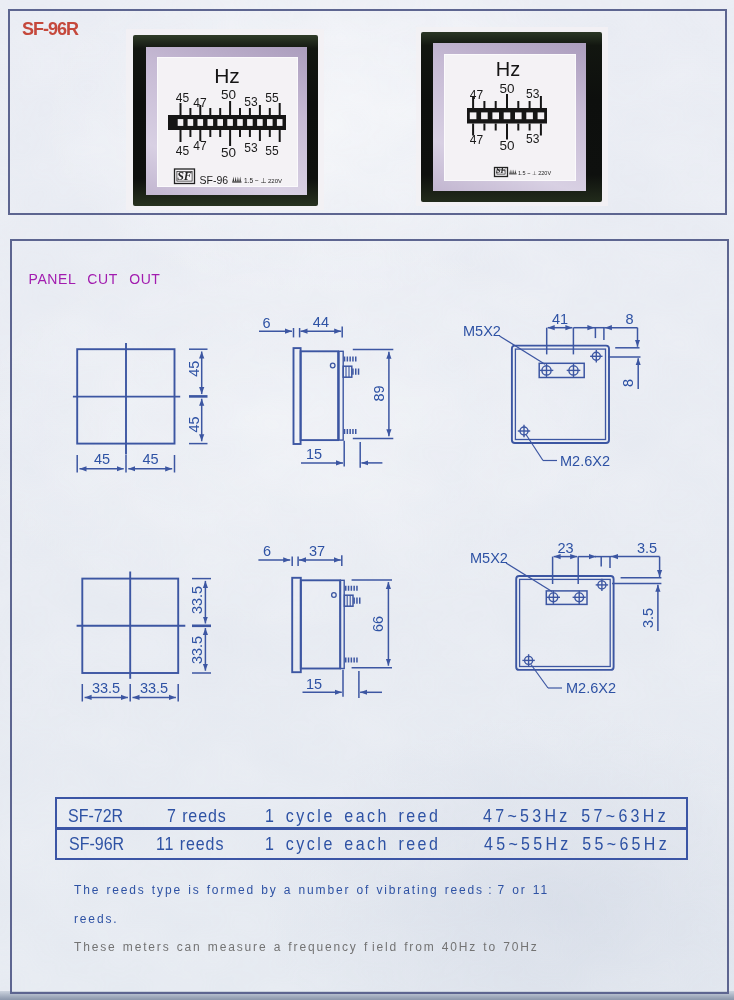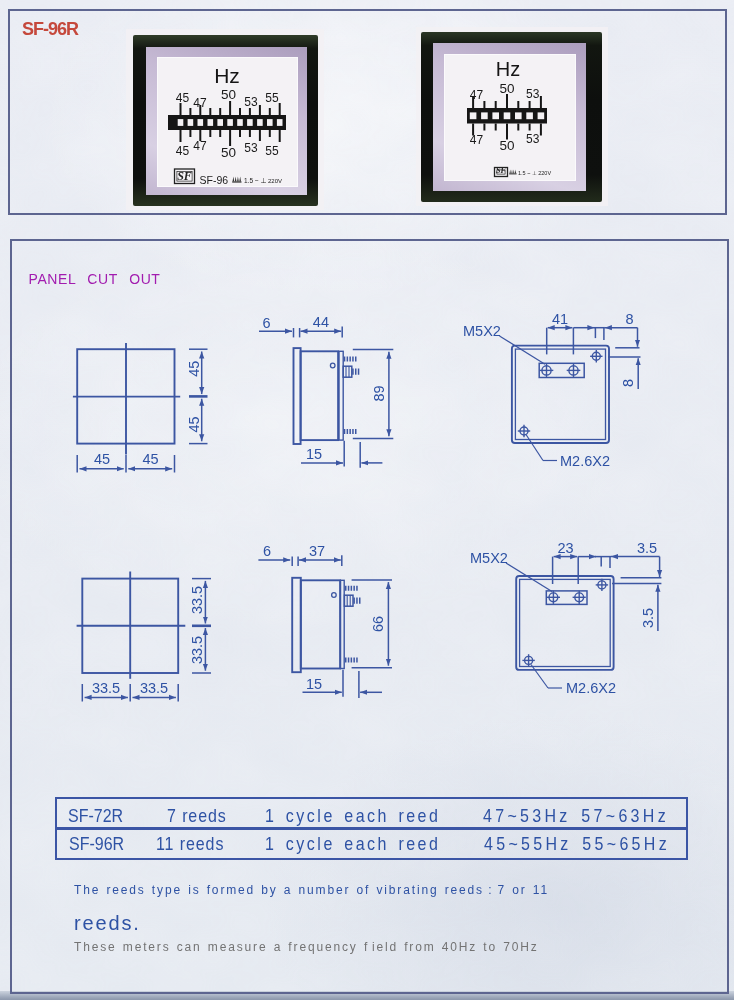--- a/index.html
+++ b/index.html
@@ -441,15 +441,15 @@
 
 <div class="abs" style="left:0;top:0;font-size:16px;color:#2e52a4">
   <span class="abs" style="left:69px;top:833.5px;white-space:nowrap;transform:scaleY(1.16);transform-origin:0 0">SF-96R</span>
   <span class="abs" style="left:156px;top:833.5px;white-space:nowrap;transform:scaleY(1.16);transform-origin:0 0;letter-spacing:.9px">11 reeds</span>
   <span class="abs" style="left:265px;top:833.5px;white-space:nowrap;transform:scaleY(1.16);transform-origin:0 0;letter-spacing:2.5px;word-spacing:2.5px">1 cycle each reed</span>
   <span class="abs" style="left:484px;top:833.5px;white-space:nowrap;transform:scaleY(1.16);transform-origin:0 0;letter-spacing:3.3px;word-spacing:3px">45~55Hz 55~65Hz</span>
 </div>
 
 <div class="abs" style="left:74px;top:883px;font-size:12px;color:#2e52a4;letter-spacing:1.85px;word-spacing:1px;white-space:nowrap">The reeds type is formed by a number of vibrating reeds : 7 or 11</div>
 
-<div class="abs" style="left:74px;top:911.5px;font-size:20px;color:#2e52a4;letter-spacing:1.85px;white-space:nowrap">reeds.</div>
+<div class="abs" style="left:74px;top:911.5px;font-size:12px;color:#2e52a4;letter-spacing:1.85px;white-space:nowrap">reeds.</div>
 
 <div class="abs" style="left:74px;top:940px;font-size:12px;color:#737373;letter-spacing:1.85px;word-spacing:1px;white-space:nowrap">These meters can measure a frequency f ield from 40Hz to 70Hz</div>
 
 </body></html>

